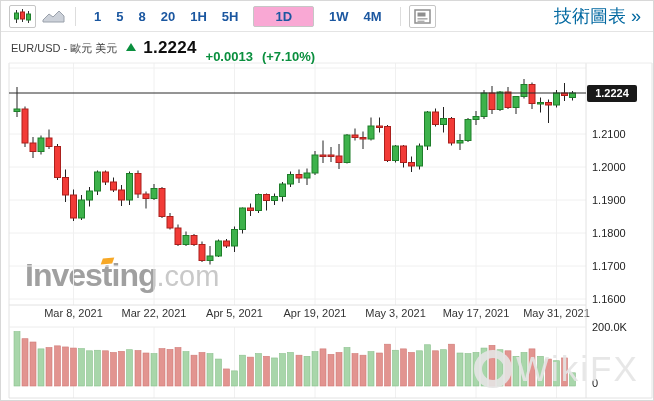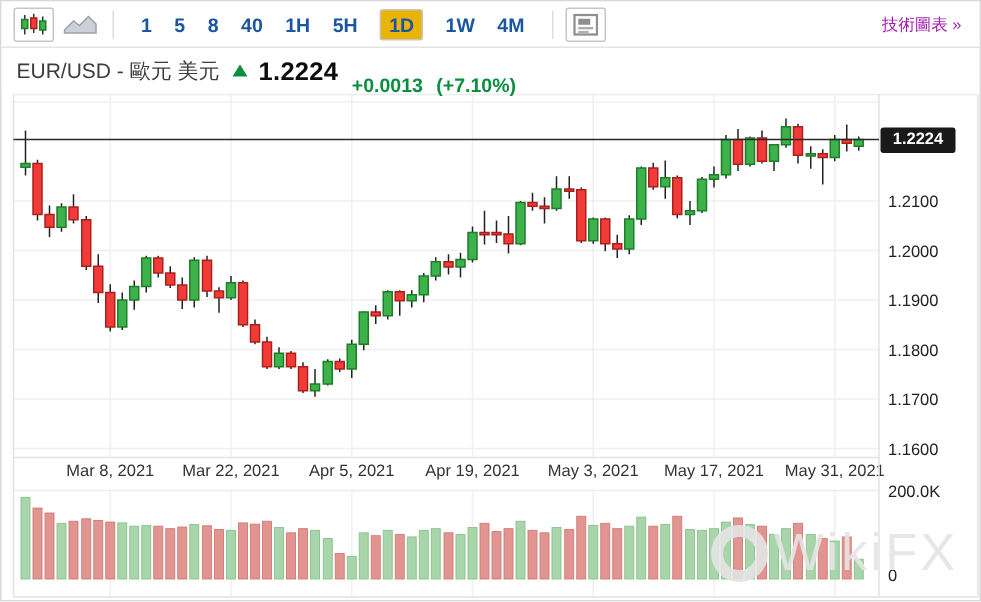--- a/index.html
+++ b/index.html
@@ -8,41 +8,44 @@
     border:1px solid #d8d8d8;background:#fff;overflow:hidden;
     font-family:"Liberation Sans","DejaVu Sans",sans-serif;
   }
   .chrome{position:relative;z-index:5;background:#fff;}
   .toolbar{height:30px;display:flex;align-items:center;padding:0 8px;border-bottom:1px solid #e4e4e4;background:#fff;}
   .icon-btn{display:flex;align-items:center;justify-content:center;width:27px;height:23px;background:#fff;border:1px solid transparent;border-radius:2px;padding:0;cursor:pointer;}
   .icon-btn.selected,.icon-btn.boxed{border-color:#c6c6c6;}
   .tb-divider{width:1px;height:19px;background:#ddd;margin:0 8px;}
   .intervals{display:flex;align-items:center;gap:15px;margin:0 10px;}
   .interval{font-size:13px;font-weight:bold;color:#1b57a0;cursor:pointer;line-height:17px;}
-  .interval.selected{border:1px solid #c6c6c6;border-radius:2px;padding:1px 5px;background:#eab308;}
-  .tech-link{margin-left:auto;font-size:11px;color:#a21caf;text-decoration:none;cursor:pointer;padding-right:4px;}
+  .interval.selected{border:1px solid #c6c6c6;border-radius:2px;padding:1px 21px;background:#f9a8d4;}
+  .tech-link{margin-left:auto;font-size:18px;color:#0369a1;text-decoration:none;cursor:pointer;padding-right:4px;}
   .title-row{height:28px;display:flex;align-items:center;padding:2px 10px 0 10px;}
-  .sym{font-size:14px;color:#3c3c3c;}
+  .sym{font-size:11px;color:#3c3c3c;}
   .arrow-up{width:0;height:0;border-left:5px solid transparent;border-right:5px solid transparent;border-bottom:8px solid #0a8f3e;margin:0 7px 2px 9px;}
   .price{font-size:17px;font-weight:bold;color:#0d0d0d;letter-spacing:.2px;}
   .chg{font-size:13px;font-weight:bold;color:#0a8f3e;margin-left:9px;margin-top:16px;}
   #chart-svg{position:absolute;left:0;top:0;z-index:1;}
   .inv-watermark{position:absolute;left:24px;top:256px;z-index:0;white-space:nowrap;user-select:none;}
   .inv-brand{font-size:32px;font-weight:bold;color:#a0a0a0;letter-spacing:-1px;position:relative;}
   .inv-brand::after{content:"";position:absolute;left:77px;top:1px;width:11px;height:6px;background:#f7a826;transform:skewX(-25deg) rotate(-6deg);}
   .inv-tld{font-size:29px;color:#c9c9c9;}
   .wikifx{position:absolute;left:473px;top:348px;z-index:2;pointer-events:none;display:flex;align-items:center;color:rgba(228,228,228,0.9);font-weight:normal;font-size:35px;letter-spacing:2px;user-select:none;}
   .wikifx-ring{display:inline-block;width:22px;height:22px;border:8px solid rgba(228,228,228,0.9);border-radius:50%;margin-right:4px;}
   .price-badge{position:absolute;left:586px;top:84px;width:50px;height:17px;z-index:3;background:#191919;color:#fff;font-size:11px;font-weight:bold;line-height:17px;text-align:center;border-radius:2px;}
 </style>
 </head>
 <body>
 
 <div class="widget">
 
+  <div class="inv-watermark">
+    <span class="inv-brand">Investing</span><span class="inv-tld">.com</span>
+  </div>
 
   <svg id="chart-svg" width="654" height="401">
       <g>
         <line x1="8" y1="67" x2="585" y2="67" stroke="#f0f0f0"></line>
         <line x1="8" y1="133" x2="585" y2="133" stroke="#f0f0f0"></line>
         <line x1="8" y1="166" x2="585" y2="166" stroke="#f0f0f0"></line>
         <line x1="8" y1="199" x2="585" y2="199" stroke="#f0f0f0"></line>
         <line x1="8" y1="232" x2="585" y2="232" stroke="#f0f0f0"></line>
         <line x1="8" y1="265" x2="585" y2="265" stroke="#f0f0f0"></line>
         <line x1="8" y1="298" x2="585" y2="298" stroke="#f0f0f0"></line>
@@ -468,21 +471,21 @@
       <button class="icon-btn">
         <svg width="23" height="15">
           <path d="M1,13 L1,11 L7,5 L11,8 L17,2 L22,7 L22,13 Z" fill="#ccd1d9" stroke="#9aa1ab" stroke-width="1"></path>
         </svg>
       </button>
       <div class="tb-divider"></div>
       <div class="intervals" id="intervals">
           <span class="interval">1</span>
           <span class="interval">5</span>
           <span class="interval">8</span>
-          <span class="interval">40</span>
+          <span class="interval">20</span>
           <span class="interval">1H</span>
           <span class="interval">5H</span>
           <span class="interval selected">1D</span>
           <span class="interval">1W</span>
           <span class="interval">4M</span>
         </div>
       <div class="tb-divider"></div>
       <button class="icon-btn boxed">
         <svg width="17" height="15">
           <rect x="1" y="1" width="15" height="13" fill="none" stroke="#8f8f8f" stroke-width="1.5"></rect>

